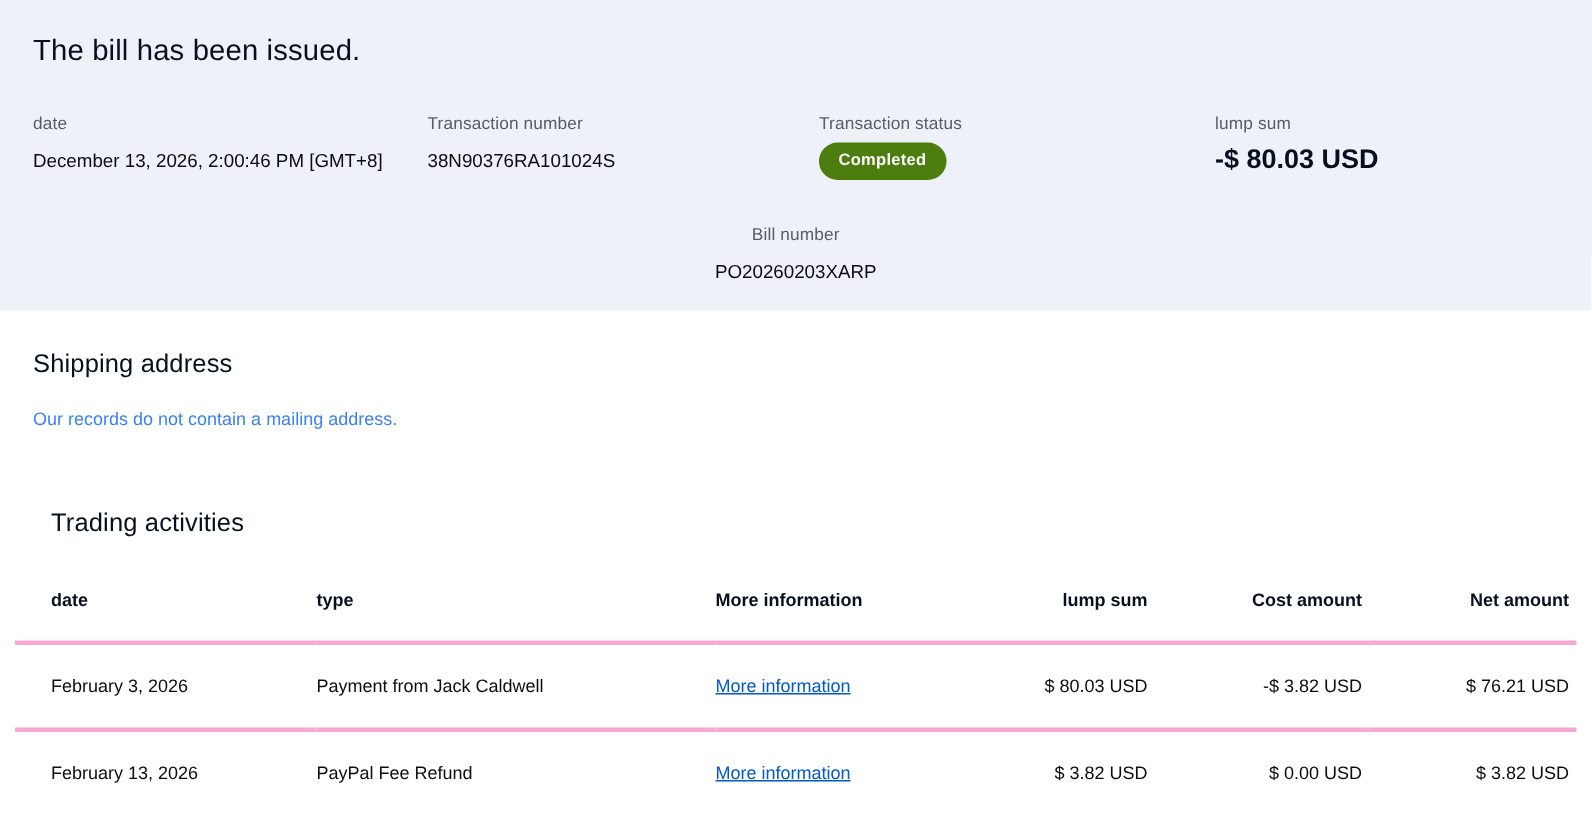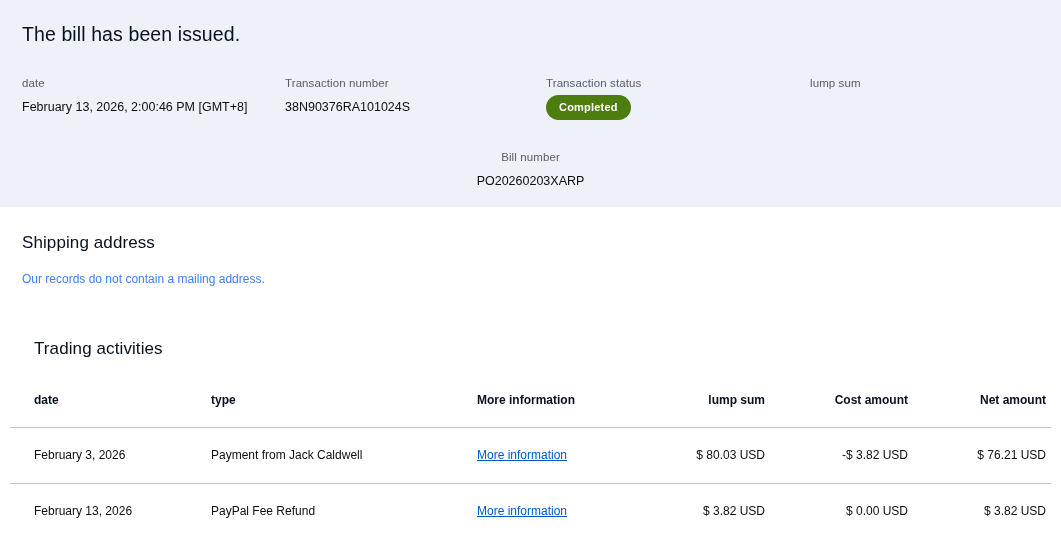--- a/index.html
+++ b/index.html
@@ -99,21 +99,21 @@
     font-weight: 700;
     color: #06101f;
     text-align: left;
     padding: 34px 0 20px 0;
     white-space: nowrap;
   }
   .activities-table th:first-child,
   .activities-table td:first-child { padding-left: 24px; }
   .activities-table th.num,
   .activities-table td.num { text-align: right; padding-right: 5px; }
-  .activities-table tbody tr { border-top: 1px solid #f9a8d4; }
+  .activities-table tbody tr { border-top: 3px solid #f9a8d4; }
   .activities-table td {
     font-size: 12px;
     color: #0c0d0e;
     padding: 20px 0 21px 0;
     white-space: nowrap;
   }
   a.more-info-link {
     color: #0059c7;
     text-decoration: underline;
     cursor: pointer;
@@ -121,32 +121,33 @@
 </style>
 </head>
 <body>
 
 <div class="summary-section">
   <h1 class="page-title">The bill has been issued.</h1>
 
   <div class="fields-grid">
     <div>
       <div class="field-label">date</div>
-      <div class="field-value">February 13, 2026, 2:00:46 PM [GMT+8]</div>
+      <div class="field-value">December 13, 2026, 2:00:46 PM [GMT+8]</div>
     </div>
     <div>
       <div class="field-label">Transaction number</div>
       <div class="field-value">38N90376RA101024S</div>
     </div>
     <div>
       <div class="field-label">Transaction status</div>
       <span class="status-badge">Completed</span>
     </div>
     <div>
       <div class="field-label">lump sum</div>
+      <div class="field-value big">-$ 80.03 USD</div>
     </div>
   </div>
 
   <div class="bill-number-field">
     <div class="field-label">Bill number</div>
     <div class="field-value">PO20260203XARP</div>
   </div>
 </div>
 
 <div class="shipping-section">

